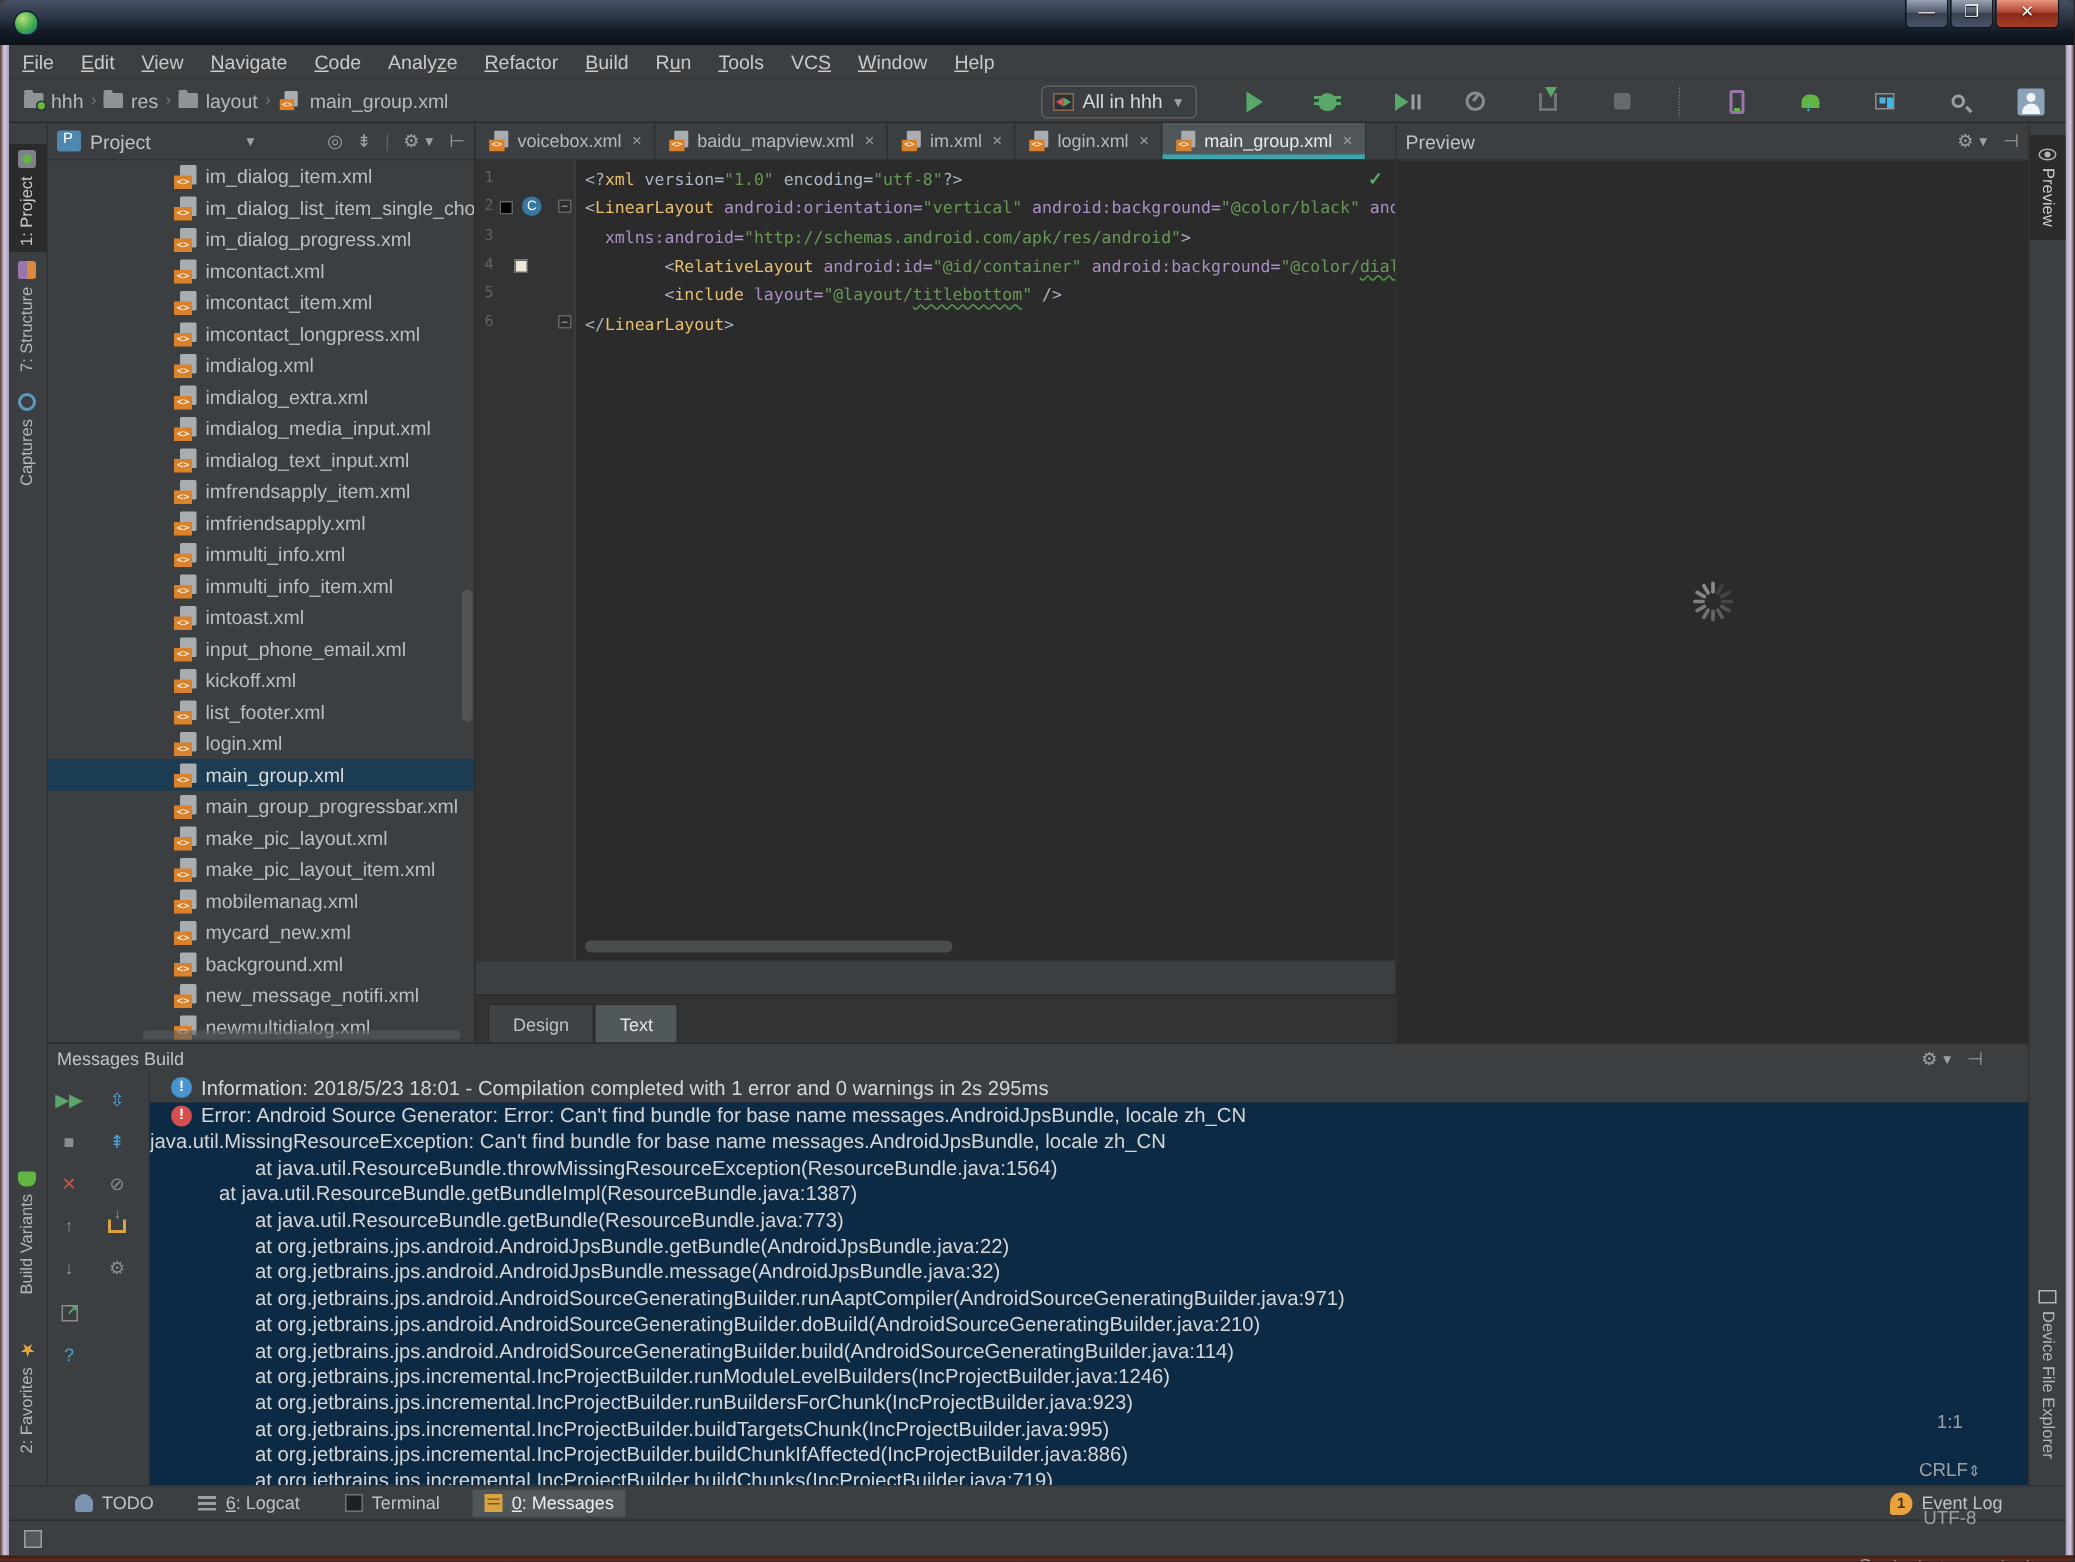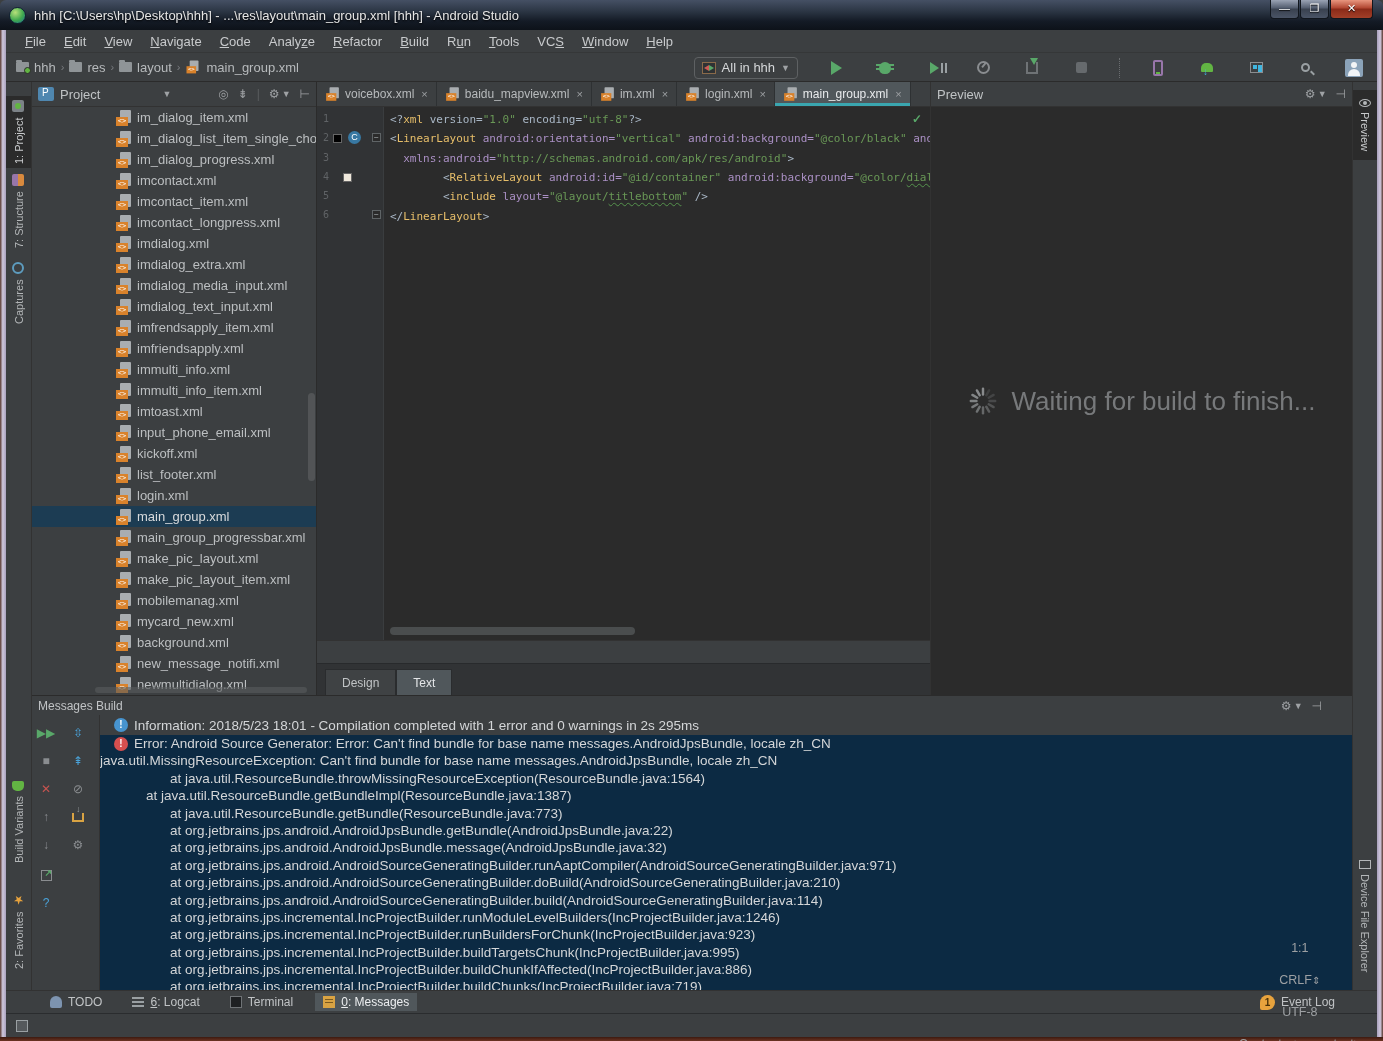--- a/index.html
+++ b/index.html
@@ -23,21 +23,21 @@
   .win-btn.close { width:43px; background:linear-gradient(#e8967f, #b04530 45%, #8a2a18 50%, #a23f28); }
 
   .frame-side { position:absolute; top:30px; width:6px; height:1007px;
     background:linear-gradient(to right,#57362c,#cfc8dd 45%,#a9a1bd); }
   .frame-side.right { background:linear-gradient(to left,#57362c,#cfc8dd 45%,#a9a1bd); }
   .frame-bottom { position:absolute; left:0; top:1037px; width:1383px; height:4px;
     background:linear-gradient(#3c1a10,#6b3322); }
 
   
   .menubar { position:absolute; left:6px; top:30px; width:1371px; height:23px; background:#3c3f41;
-    display:flex; align-items:center; padding-left:10px; border-bottom:1px solid #353738; }
+    display:flex; align-items:center; border-bottom:1px solid #353738; }
   .menu-item { padding:2px 9px; font-size:13px; color:#c8cacc; }
   .menu-item u { text-decoration:underline; }
 
   .toolbar { position:absolute; left:6px; top:53px; width:1371px; height:29px; background:#3c3f41;
     border-bottom:1px solid #2b2b2b; display:flex; align-items:center; }
   .crumbs { display:flex; align-items:center; padding-left:10px; font-size:13px; color:#b7babc; }
   .crumb { display:flex; align-items:center; margin-right:4px; }
   .crumb-sep { color:#7a7d80; margin:0 5px 0 1px; font-size:11px; }
   .folder-ic { width:13px; height:10px; background:#8f9497; border-radius:1px; position:relative; margin-right:5px; }
   .folder-ic::before { content:""; position:absolute; top:-2px; left:0; width:6px; height:2px; background:#8f9497; border-radius:1px 1px 0 0; }
@@ -185,21 +185,20 @@
   .hector { width:13px; height:13px; border:1px solid #9aa0a3; border-radius:50%; position:relative; }
   .hector::after { content:""; position:absolute; left:3px; top:4px; width:2px; height:2px; background:#9aa0a3; box-shadow:4px 0 0 #9aa0a3; }
 </style>
 </head>
 <body>
 
 <div id="app">
 
   <div class="titlebar">
     <div class="as-logo"></div>
-    <div class="title-text">hhh [C:\Users\hp\Desktop\hhh] - ...\res\layout\main_group.xml [hhh] - Android Studio</div>
     <div class="win-btns">
       <div class="win-btn">—</div>
       <div class="win-btn">❐</div>
       <div class="win-btn close">✕</div>
     </div>
   </div>
 
   <div class="frame-side" style="left:0"></div>
   <div class="frame-side right" style="left:1377px"></div>
   <div class="frame-bottom"></div>
@@ -616,21 +615,20 @@
           <line x1="27.3" y1="22.5" x2="22.1" y2="19.5" opacity="0.4"></line>
           <line x1="22.5" y1="27.3" x2="19.5" y2="22.1" opacity="0.5"></line>
           <line x1="16" y1="29" x2="16" y2="23" opacity="0.6"></line>
           <line x1="9.5" y1="27.3" x2="12.5" y2="22.1" opacity="0.7"></line>
           <line x1="4.7" y1="22.5" x2="9.9" y2="19.5" opacity="0.78"></line>
           <line x1="3" y1="16" x2="9" y2="16" opacity="0.85"></line>
           <line x1="4.7" y1="9.5" x2="9.9" y2="12.5" opacity="0.9"></line>
           <line x1="9.5" y1="4.7" x2="12.5" y2="9.9" opacity="0.95"></line>
         </g>
       </svg>
-      <span class="wait-text">Waiting for build to finish...</span>
     </div>
   </div>
 
   <div class="messages">
     <div class="msg-hd">
       <span>Messages Build</span>
       <div class="ph-tools" style="margin-right:24px">
         <span class="gearc">⚙<span class="caret">▼</span></span>
         <span>⊣</span>
       </div>

